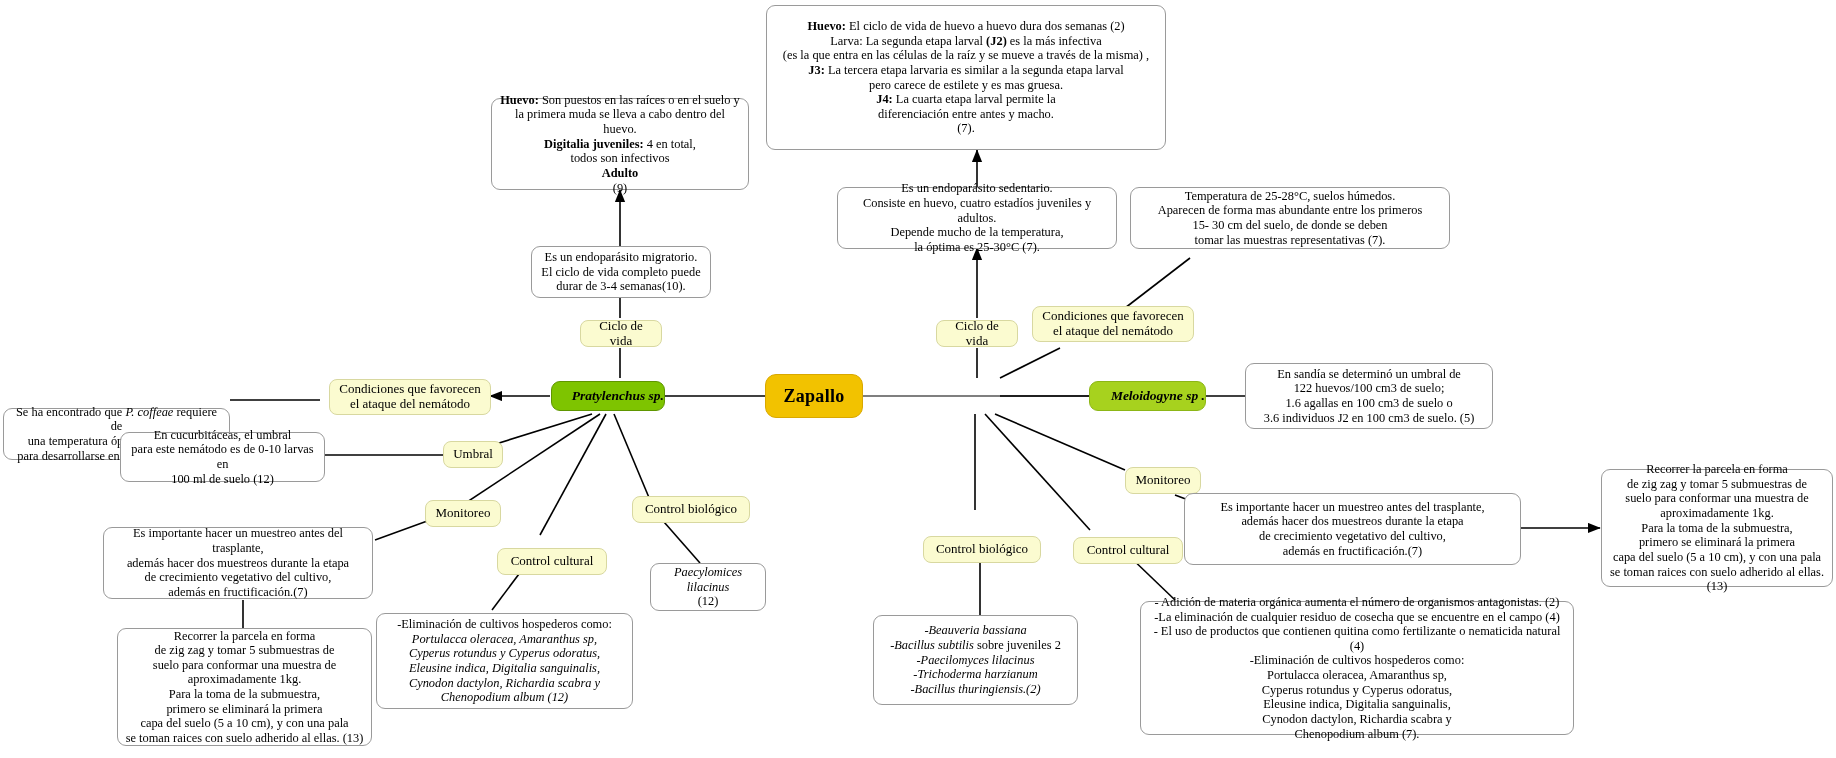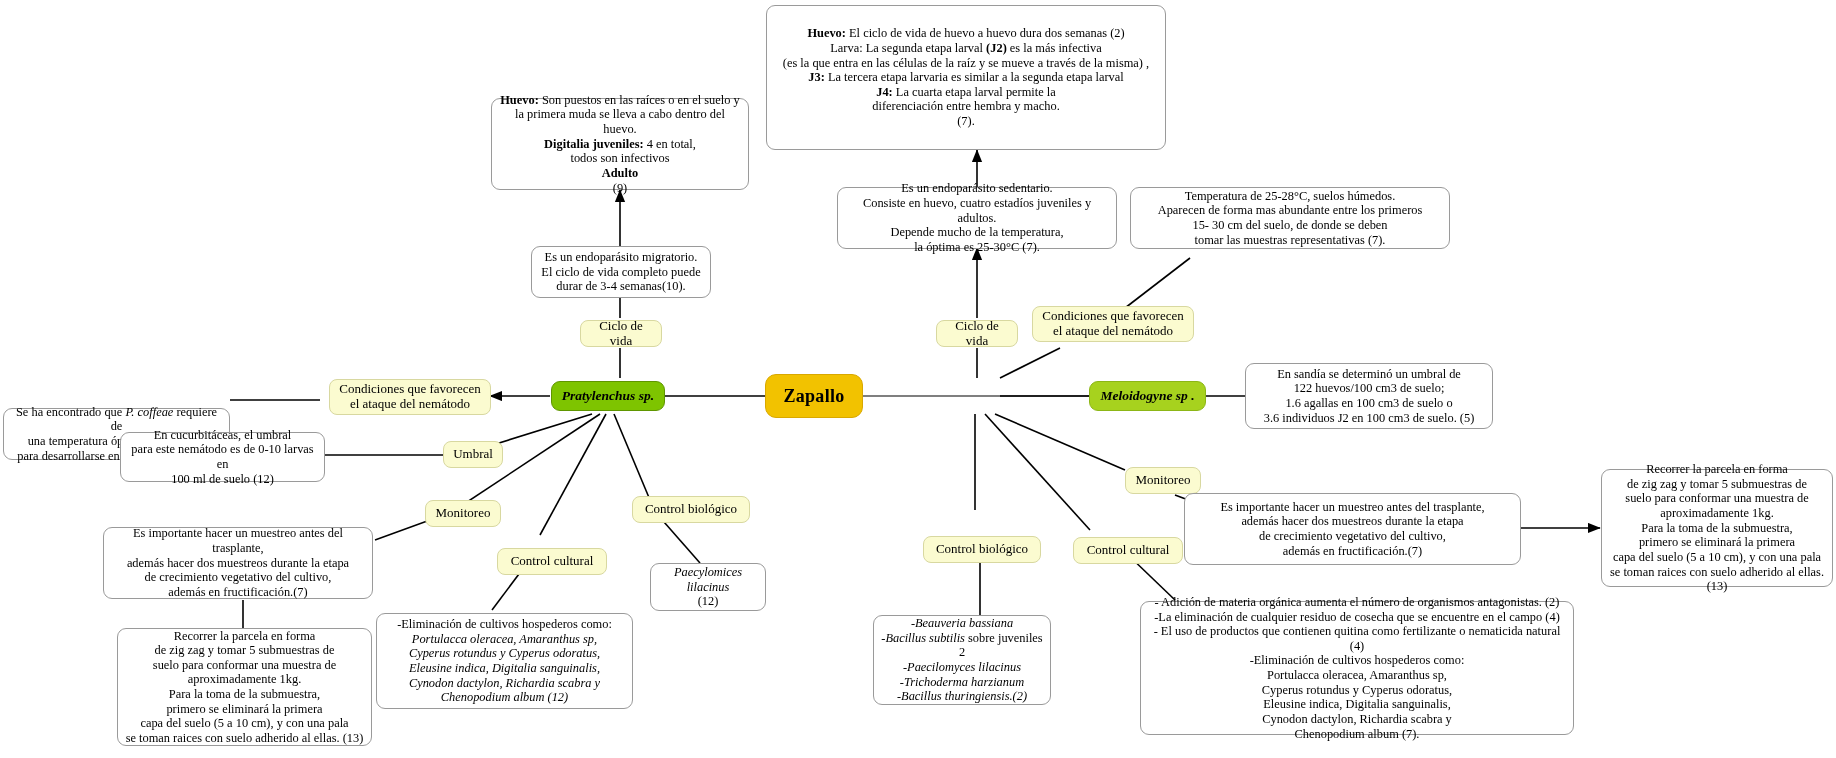--- a/index.html
+++ b/index.html
@@ -41,21 +41,21 @@
   
   .green{
     background:#7ec400;
     border:1px solid #5f9600;
     border-radius:9px;
     text-align:center;
     font-style:italic;
     font-weight:bold;
     font-size:13.5px;
     color:#000;
-    display:flex;align-items:center;justify-content:center;
+    display:flex;align-items:center;justify-content:flex-end;
   }
   .green.light{background:#a7d21e;border-color:#8cb616;}
 
   
   .gold{
     background:#f2c200;
     border:1px solid #d9a800;
     border-radius:11px;
     text-align:center;
     font-weight:bold;
@@ -127,22 +127,23 @@
       <div>(9)</div>
     </div>
   </div>
 
   <div class="node box" style="left:766px;top:5px;width:400px;height:145px;">
     <div class="inner">
       <div><span class="bd">Huevo:</span> El ciclo de vida de huevo a huevo dura dos semanas (2)</div>
       <div>Larva: La segunda etapa larval <span class="bd">(J2)</span> es la más infectiva</div>
       <div>(es la que entra en las células de la raíz y se mueve a través de la misma) ,</div>
       <div><span class="bd">J3:</span> La tercera etapa larvaria es similar a la segunda etapa larval</div>
+      <div>pero carece de estilete y es mas gruesa.</div>
       <div><span class="bd">J4:</span> La cuarta etapa larval permite la</div>
-      <div>diferenciación entre hembra y macho.</div>
+      <div>diferenciación entre antes y macho.</div>
       <div>(7).</div>
     </div>
   </div>
 
   <div class="node box" style="left:531px;top:246px;width:180px;height:52px;">
     <div class="inner">
       <div>Es un endoparásito migratorio.</div>
       <div>El ciclo de vida completo puede</div>
       <div>durar de 3-4 semanas(10).</div>
     </div>
@@ -312,21 +313,21 @@
       <div>de zig zag y tomar 5 submuestras de</div>
       <div>suelo para conformar una muestra de</div>
       <div>aproximadamente 1kg.</div>
       <div>Para la toma de la submuestra,</div>
       <div>primero se eliminará la primera</div>
       <div>capa del suelo (5 a 10 cm), y con una pala</div>
       <div>se toman raices con suelo adherido al ellas. (13)</div>
     </div>
   </div>
 
-  <div class="node box" style="left:873px;top:615px;width:178px;height:90px;">
+  <div class="node box" style="left:873px;top:615px;width:205px;height:90px;">
     <div class="inner">
       <div class="it">-Beauveria bassiana</div>
       <div><span class="it">-Bacillus subtilis</span> sobre juveniles 2</div>
       <div class="it">-Paecilomyces lilacinus</div>
       <div class="it">-Trichoderma harzianum</div>
       <div class="it">-Bacillus thuringiensis.(2)</div>
     </div>
   </div>
 
   <div class="node box" style="left:1140px;top:601px;width:434px;height:134px;">

